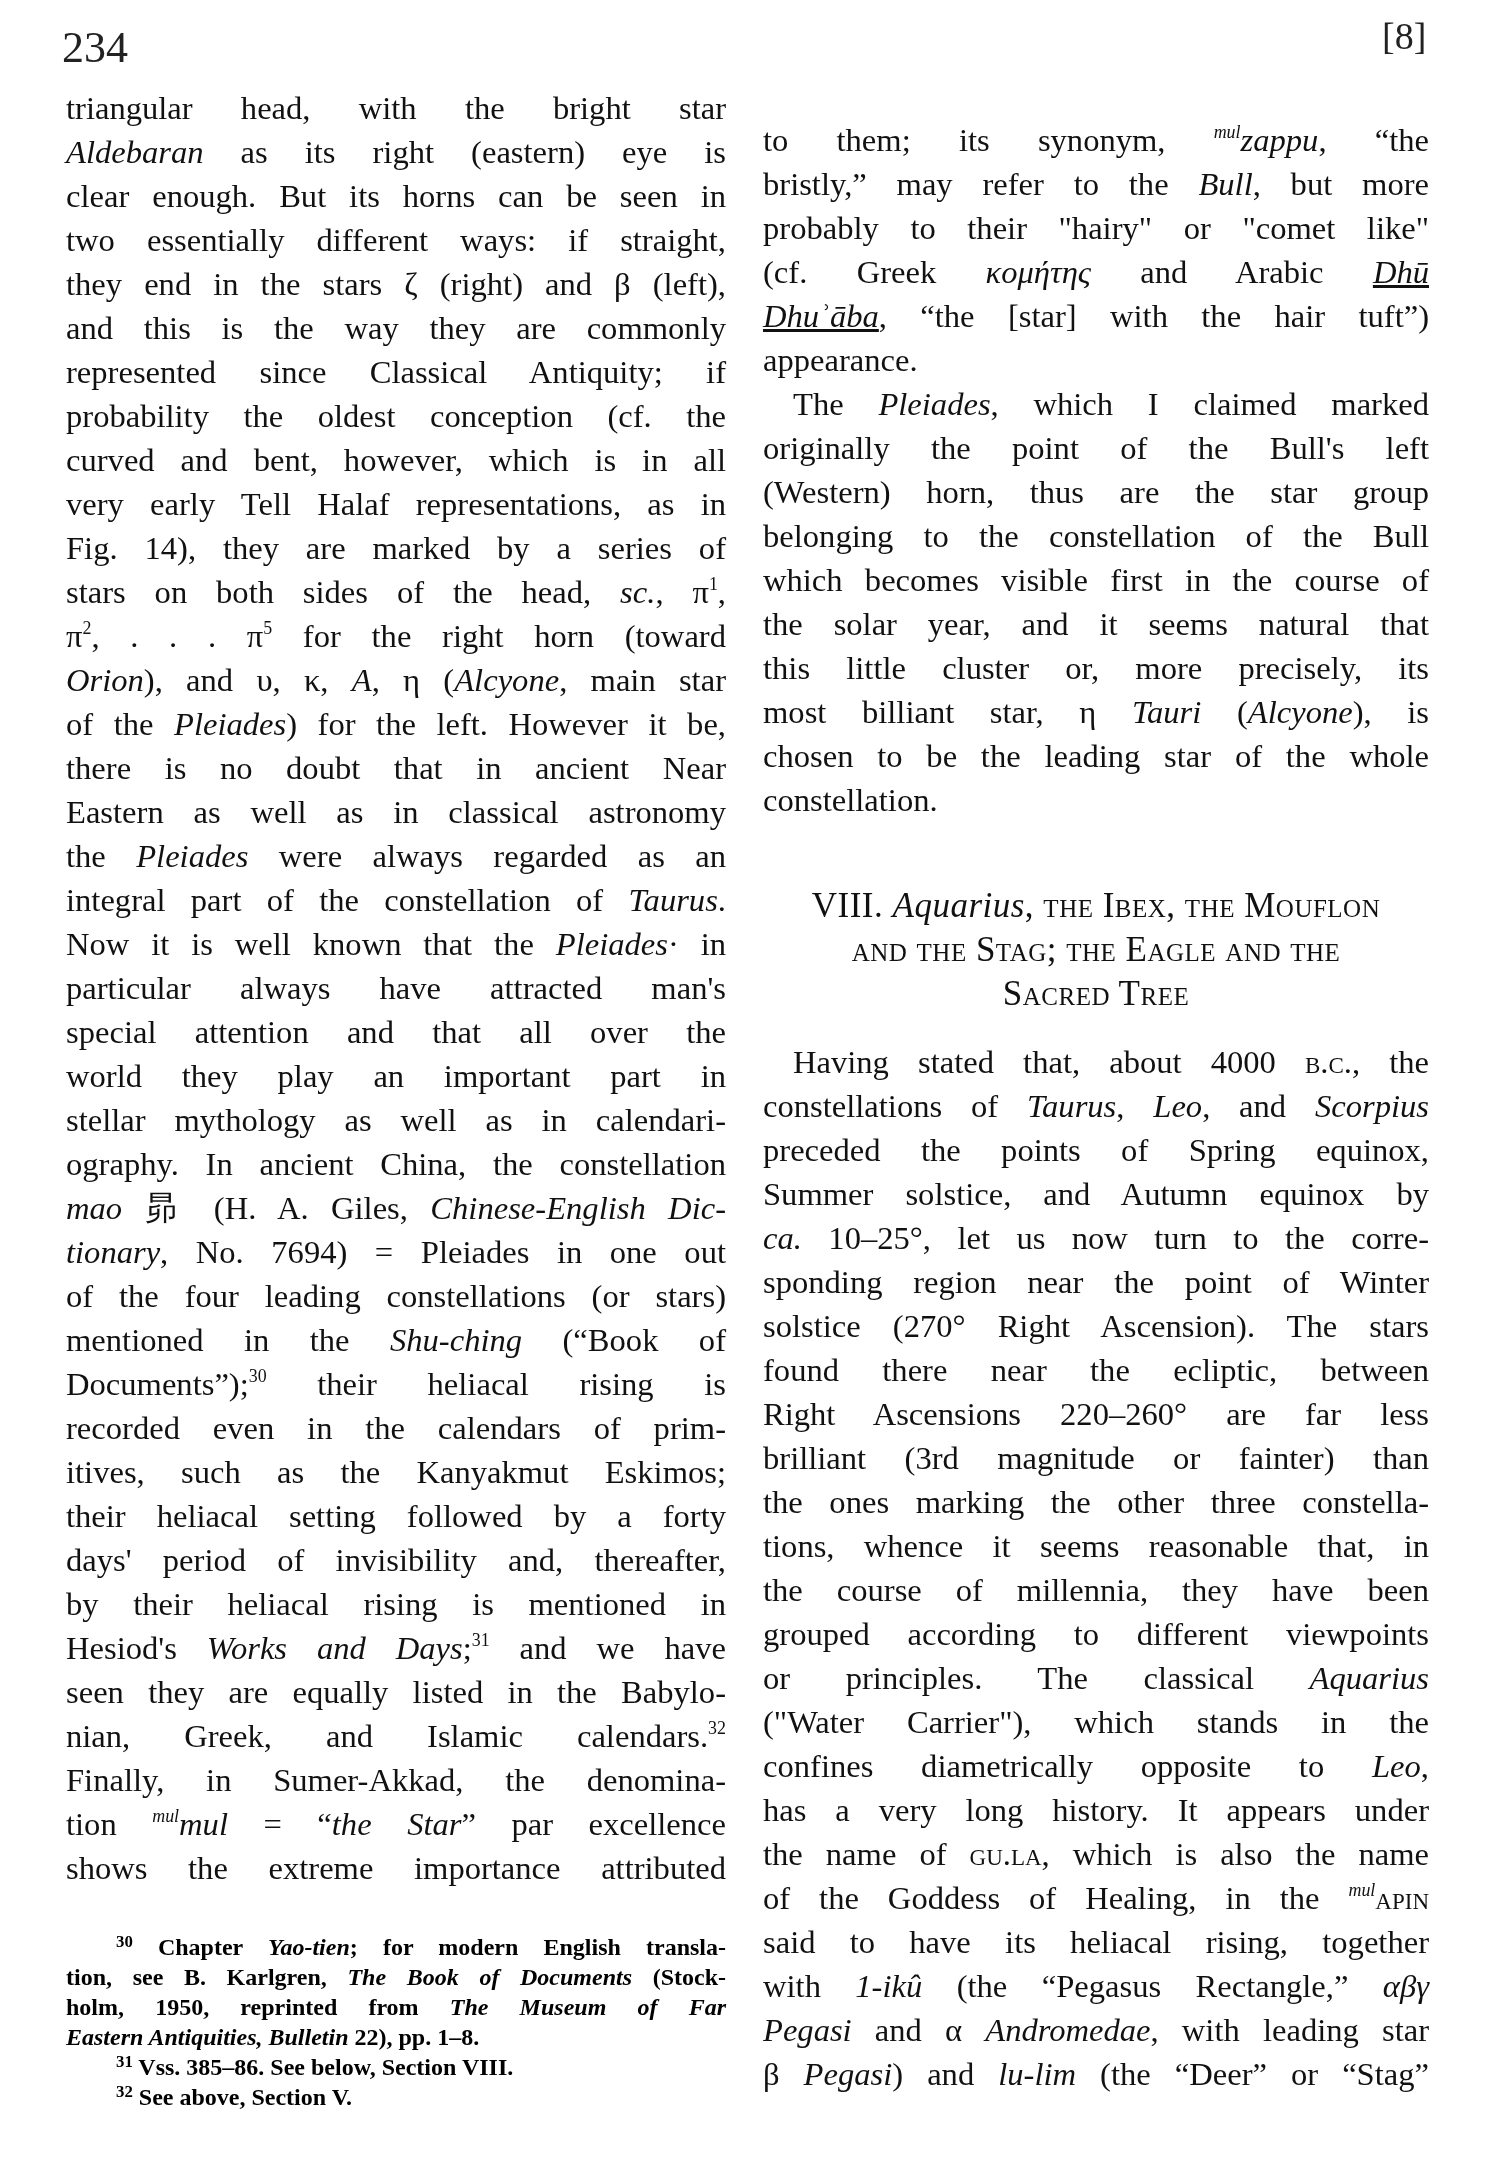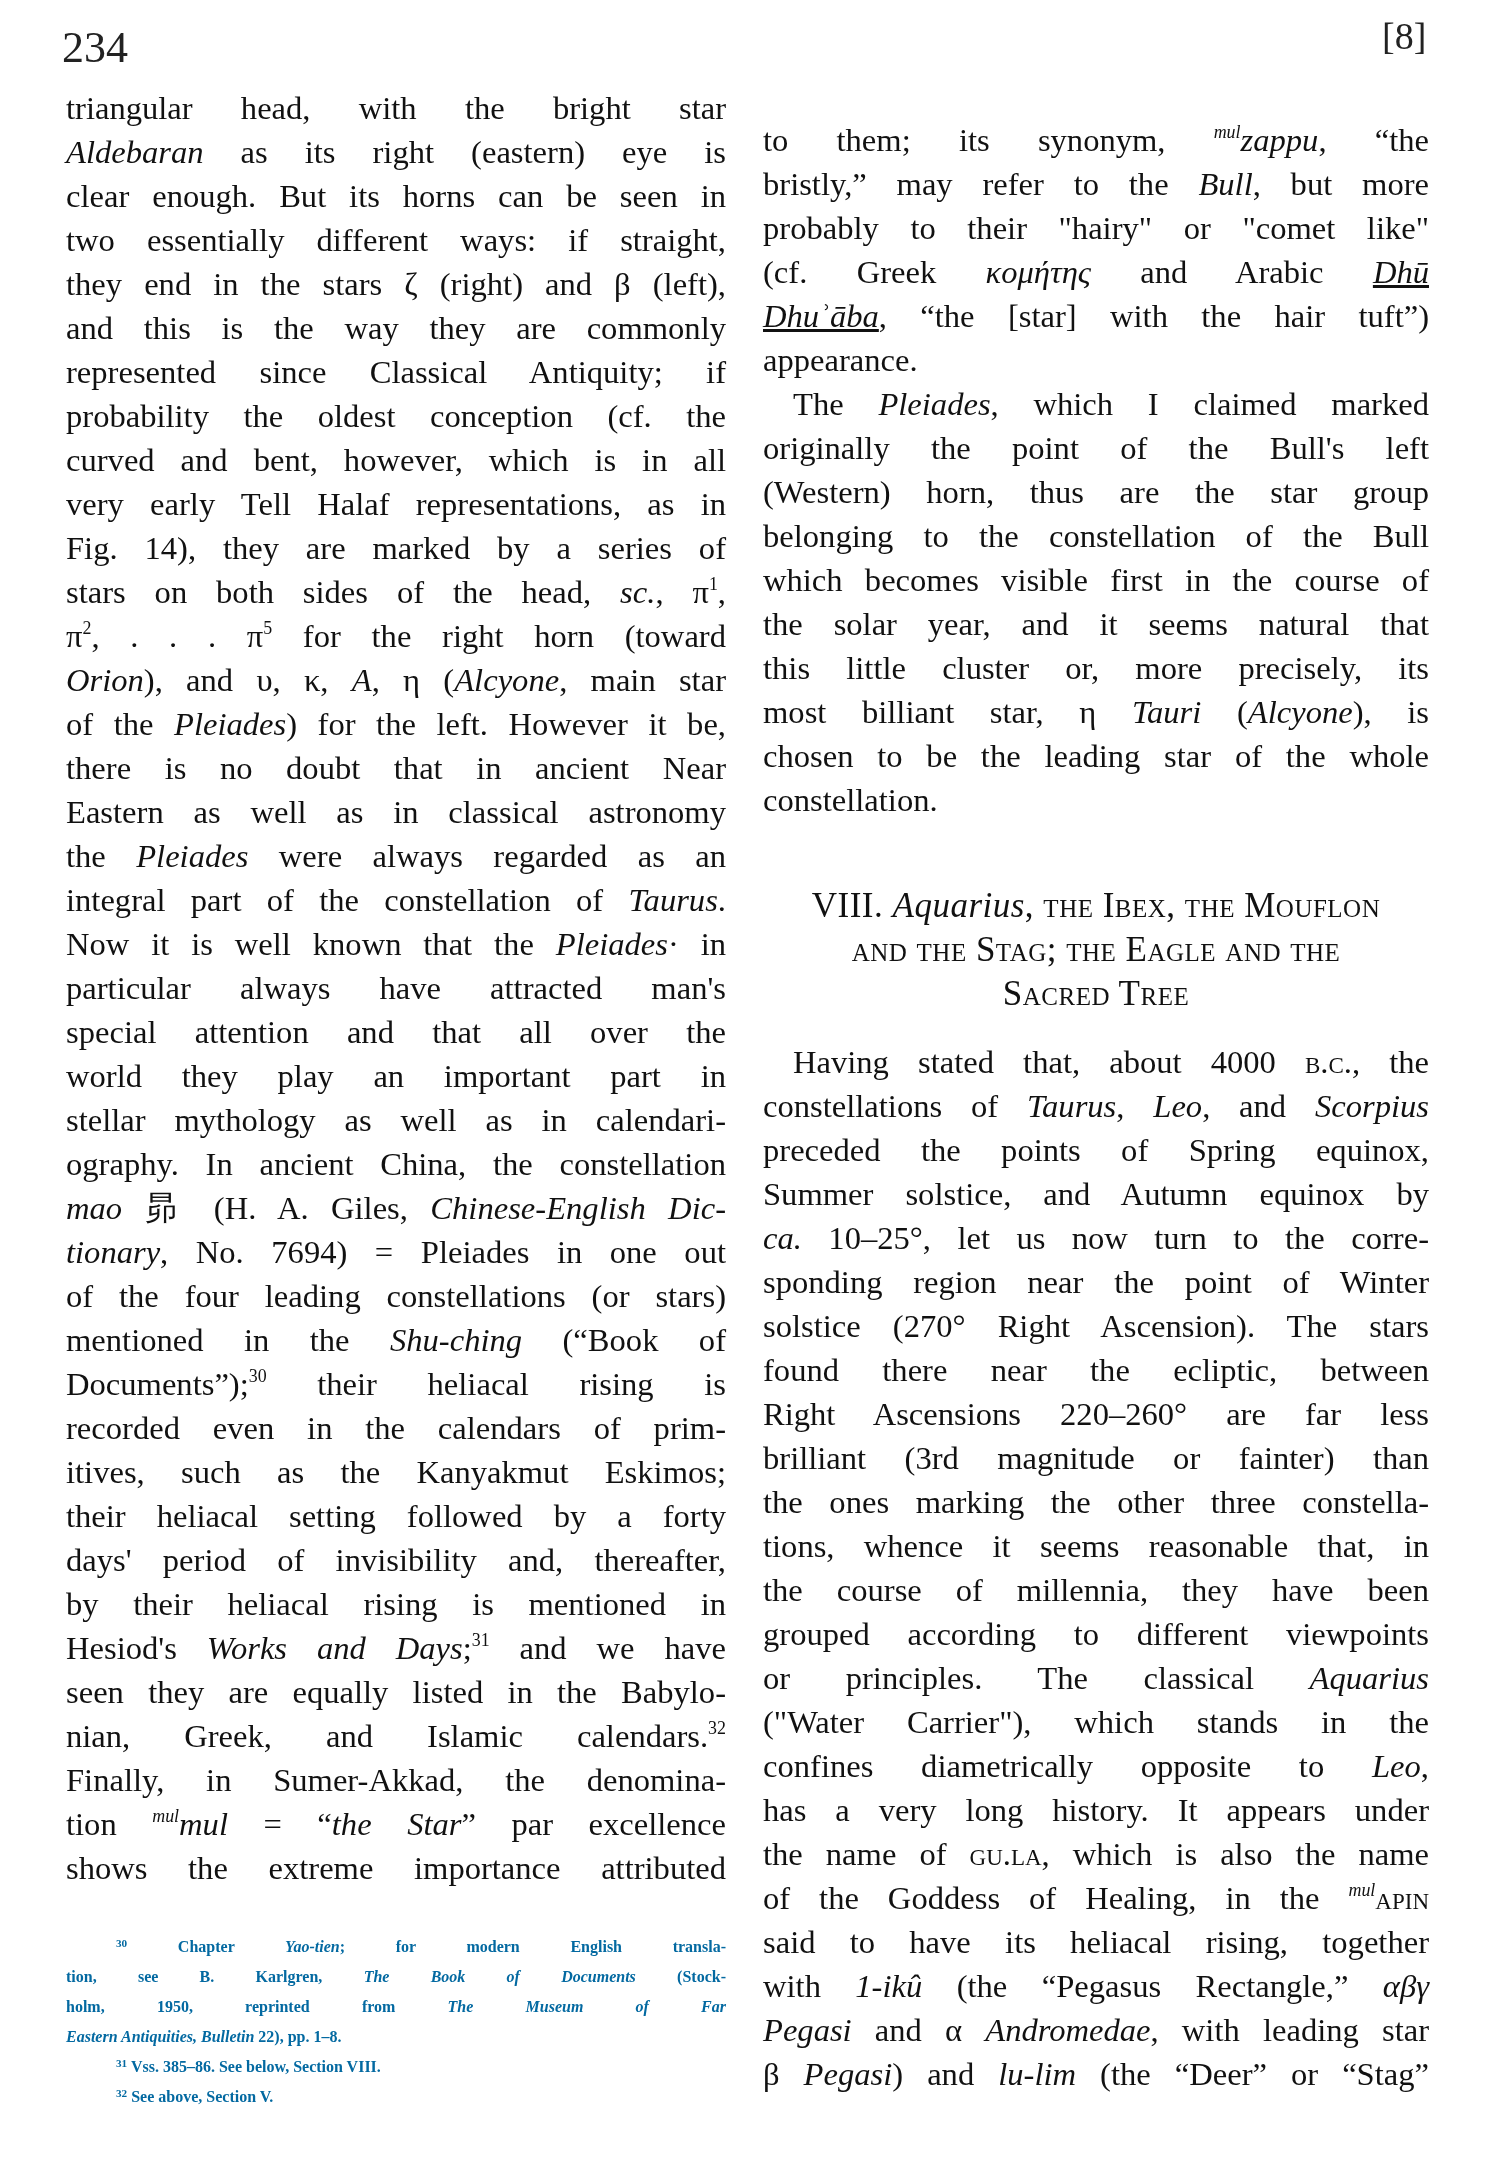--- a/index.html
+++ b/index.html
@@ -16,21 +16,21 @@
   .line.last { text-align-last: left; }
   .line.indent { padding-left: 30px; }
   .heading { display: block; text-align: center; font-size: 35px; line-height: 44px; letter-spacing: 0.5px; white-space: nowrap; }
   .heading .sc { font-variant: small-caps; }
   i { font-style: italic; }
   sup { font-size: 0.55em; vertical-align: 0.75em; line-height: 0; }
   .sc { font-variant: small-caps; }
   .u { text-decoration: underline; }
   .gap1 { height: 62px; }
   .gap2 { height: 24px; }
-  .foot { position: absolute; left: 66px; top: 1932px; width: 660px; font-size: 16px; line-height: 30px; font-weight: bold; color: #0369a1; }
+  .foot { position: absolute; left: 66px; top: 1932px; width: 660px; font-size: 24px; line-height: 30px; font-weight: bold; color: #000000; }
   .foot .line { height: 30px; }
   .foot sup { font-size: 0.7em; vertical-align: 0.45em; }
   .foot .fi { padding-left: 50px; }
 </style>
 </head>
 <body>
 
 <div class="page-num">234</div>
 <div class="page-mark">[8]</div>
 

